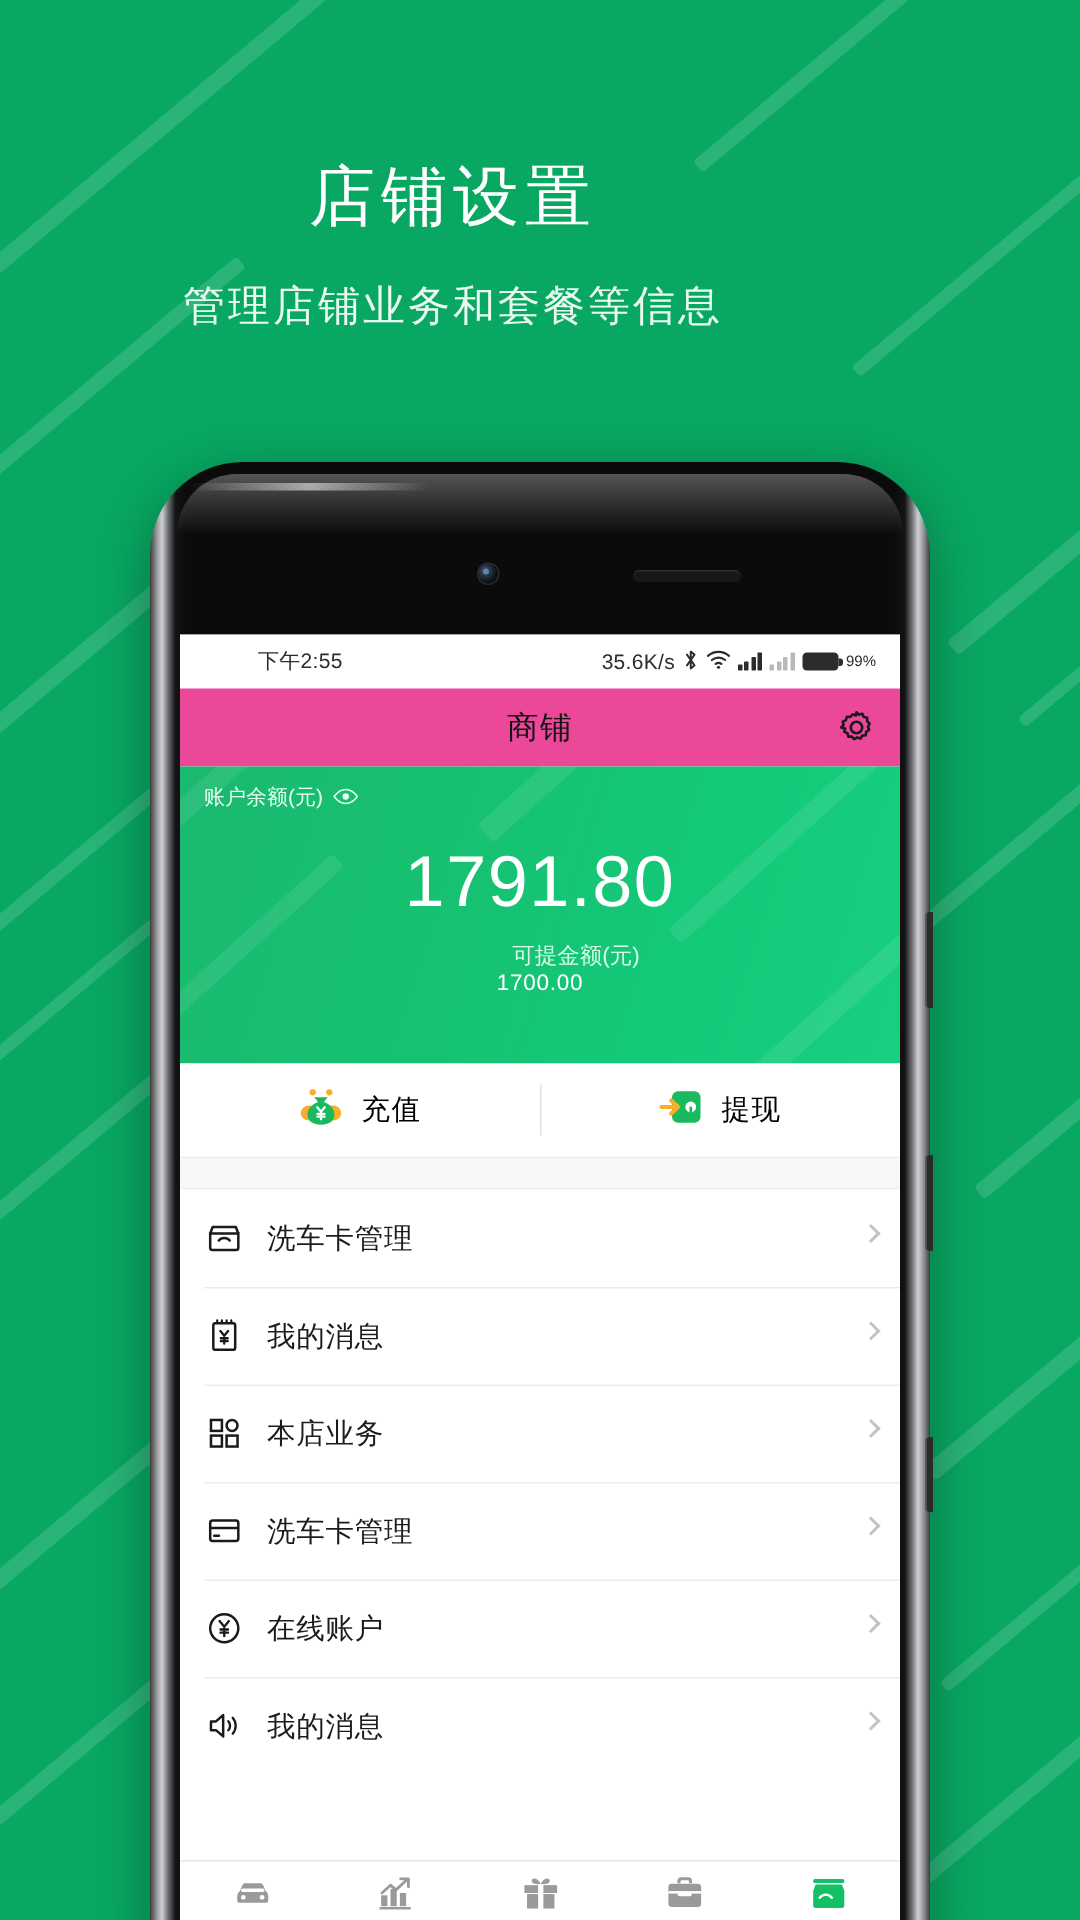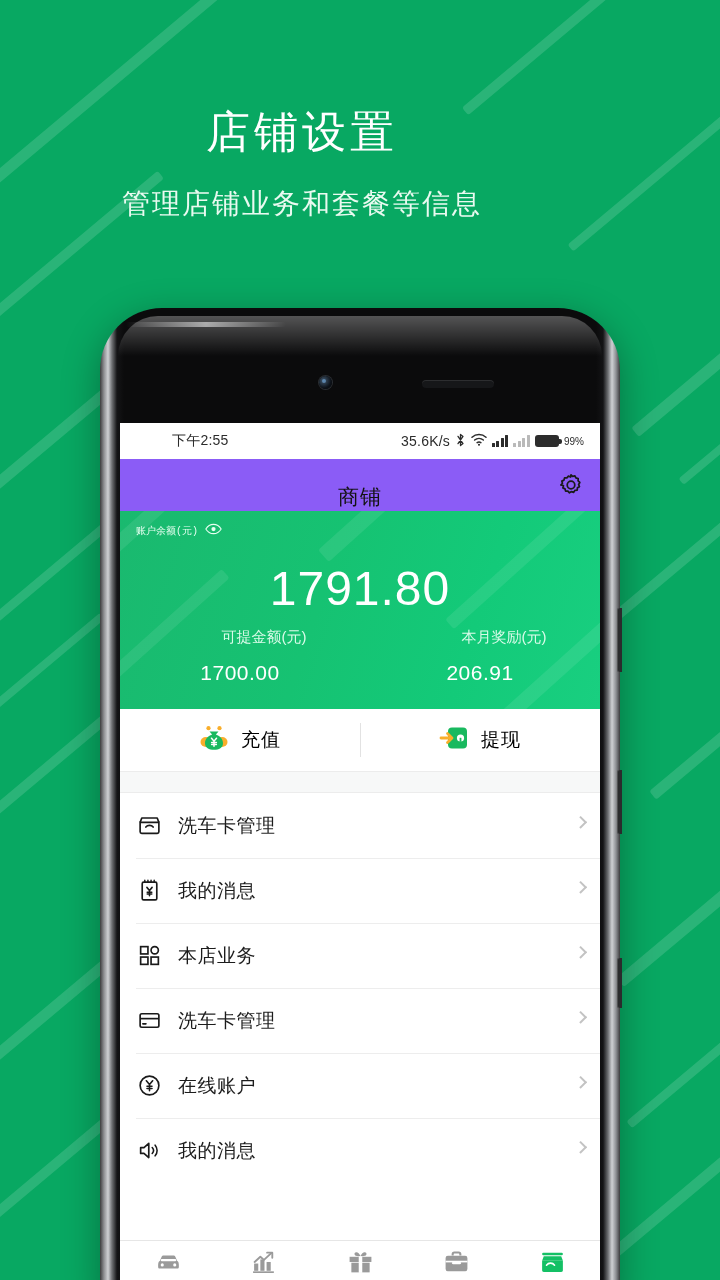--- a/index.html
+++ b/index.html
@@ -89,41 +89,41 @@
   .bars { display:flex; align-items:flex-end; gap:1.5px; height:12px; }
   .bars b { width:3px; background:#2c2c2c; border-radius:.5px; display:block; }
   .bars.dim b { background:#b9b9b9; }
   .bars b:nth-child(1){height:4px}.bars b:nth-child(2){height:6.5px}
   .bars b:nth-child(3){height:9px}.bars b:nth-child(4){height:12px}
   .batt { width:24px; height:12px; border-radius:3px; background:#2c2c2c; position:relative; }
   .batt:after { content:""; position:absolute; right:-3px; top:3.5px; width:2.5px; height:5px;
                 background:#2c2c2c; border-radius:0 2px 2px 0; }
 
   
-  .apbar { height:52px; background:#8b5cf6; position:relative; display:flex;
-           align-items:flex-end; justify-content:center; }
+  .apbar { height:52px; background:#ec4899; position:relative; display:flex;
+           align-items:center; justify-content:center; }
   .apbar-title { font-size:21px; color:#121212; font-weight:500; letter-spacing:1px; }
   .apbar-gear { position:absolute; right:16px; top:50%; transform:translateY(-50%);
                 width:26px; height:26px; }
 
   
   .card { position:relative; height:198px;
           background:linear-gradient(108deg,#1ab96f 0%,#16c272 42%,#13ca79 72%,#19cf80 100%);
           overflow:hidden; }
   .card .st { position:absolute; display:block; background:rgba(255,255,255,.085);
               transform:rotate(-42deg); border-radius:3px; }
   .card-inner { position:relative; z-index:2; height:100%; }
-  .bal-label { position:absolute; left:16px; top:12px; display:flex; align-items:flex-end; gap:7px;
-               font-size:10px; color:#e6fff1;font-family:Liberation Mono, monospace; }
+  .bal-label { position:absolute; left:16px; top:12px; display:flex; align-items:center; gap:7px;
+               font-size:14px; color:#e6fff1; }
   .bal-amt { position:absolute; top:50px; left:0; right:0; text-align:center;
              font-size:48px; color:#ffffff; font-weight:400; letter-spacing:1px; }
   .bal-cols { position:absolute; left:0; right:0; top:117px; display:flex; }
   .bal-col { flex:1; text-align:center; }
   .bal-col .k { font-size:15px; color:#d9fbe9;padding-left:48px; }
-  .bal-col .v { font-size:21px; color:#ffffff; margin-top:14px; letter-spacing:.5px; }
+  .bal-col .v { font-size:15px; color:#ffffff; letter-spacing:.5px; }
 
   
   .actions { height:62px; background:#fff; display:flex; align-items:center; position:relative; }
   .act { flex:1; display:flex; align-items:center; justify-content:center; gap:12px; height:100%; }
   .act-label { font-size:19px; color:#000000; letter-spacing:1px; }
   .act-div { position:absolute; left:50%; top:14px; width:1px; height:34px; background:#e2e2e2; }
 
   .gap { height:22px; background:#f7f8f8; border-top:1px solid #ececec; border-bottom:1px solid #ececec; }
 
   
@@ -240,24 +240,20 @@
                 <circle cx="10" cy="6.5" r="2.5" fill="#e6fff1"></circle>
               </svg>
             </span>
           </div>
           <div class="bal-amt">1791.80</div>
           <div class="bal-cols">
             <div class="bal-col">
               <div class="k">可提金额(元)</div>
               <div class="v">1700.00</div>
             </div>
-            <div class="bal-col">
-              <div class="k">本月奖励(元)</div>
-              <div class="v">206.91</div>
-            </div>
           </div>
         </div>
       </div>
 
       <div class="actions">
         <div class="act">
           <span>
             <svg width="30" height="28" viewBox="0 0 30 28">
               <ellipse cx="7" cy="18" rx="5.5" ry="5" fill="#f9ae2b"></ellipse>
               <ellipse cx="23" cy="18" rx="5.5" ry="5" fill="#f9ae2b"></ellipse>

